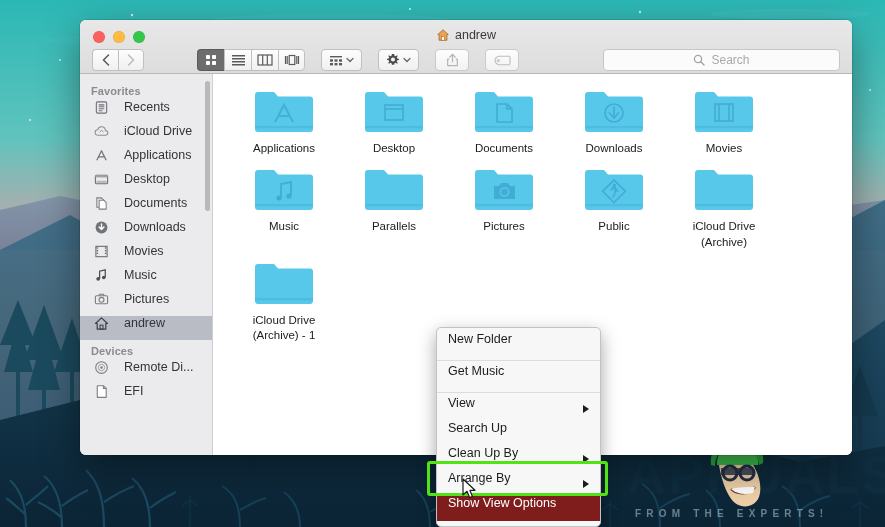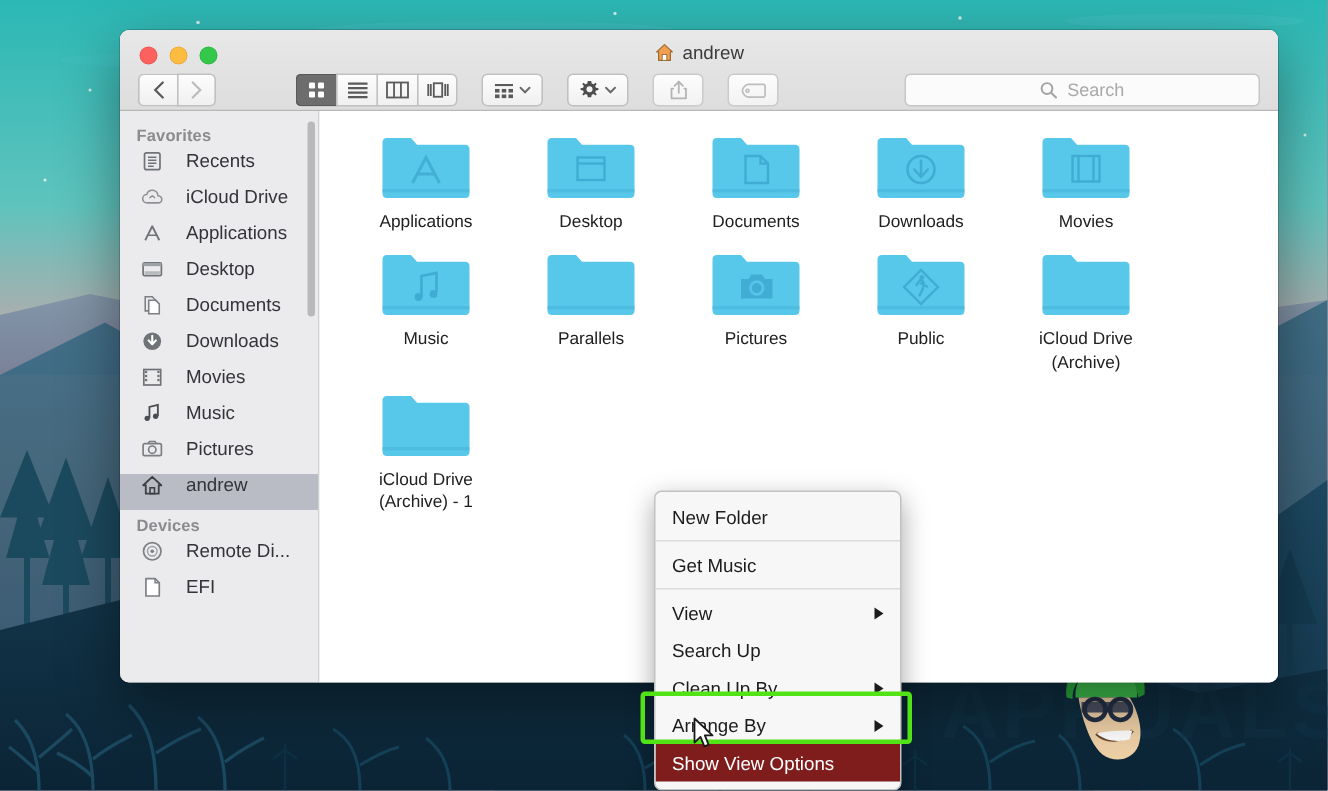--- a/index.html
+++ b/index.html
@@ -159,21 +159,21 @@
     position:absolute; left:436px; top:327px;
     width:165px;
     background:#f7f7f7;
     border:1px solid #c2c2c2;
     border-radius:5px;
     box-shadow:0 6px 18px rgba(0,0,0,0.35);
     padding:4px 0 5px;
     overflow:hidden;
   }
   .mi {
-    height:25px; display:flex; align-items:center;
+    height:25px; display:flex; align-items:flex-start;
     padding:0 11px; font-size:12.5px; color:#1c1c1c;
     position:relative;
   }
   .mi.sel { background:#7f1d1d; color:#fff; }
   .mi .arrow {
     position:absolute; right:11px; top:50%; transform:translateY(-50%);
     width:0; height:0;
     border-left:6px solid #1c1c1c;
     border-top:4.5px solid transparent;
     border-bottom:4.5px solid transparent;
@@ -333,20 +333,21 @@
     <path d="M10,30 C8,12 22,3 38,4 C54,5 64,14 62,28 L58,30 C56,18 48,11 36,11 C24,11 14,18 14,31 Z" fill="#2aa83a"></path>
     <path d="M16,28 C16,16 26,9 38,10 C50,11 58,19 57,30 L16,30 Z" fill="#3fbf4e"></path>
     <path d="M18,30 C18,30 22,58 34,68 C42,74 54,72 58,62 C62,50 56,36 52,30 Z" fill="#f0d2a8"></path>
     <path d="M20,33 L52,33 L52,40 L20,40 Z" fill="#2f3a52" opacity="0.85"></path>
     <circle cx="29" cy="38" r="7" fill="none" stroke="#243046" stroke-width="3"></circle>
     <circle cx="46" cy="38" r="7" fill="none" stroke="#243046" stroke-width="3"></circle>
     <path d="M36,38 L39,38" stroke="#243046" stroke-width="3"></path>
     <path d="M30,54 C36,60 48,60 54,52" stroke="#6b4a2a" stroke-width="2.4" fill="none"></path>
     <path d="M30,54 C38,52 48,52 54,52 L52,58 C44,60 36,59 30,54 Z" fill="#ffffff"></path>
   </svg>
+  <div class="wm-sub">FROM THE EXPERTS!</div>
 </div>
 
 <div id="finder">
 
   <div class="titlebar">
     <div class="lights">
       <div class="light l-close"></div>
       <div class="light l-min"></div>
       <div class="light l-max"></div>
     </div>

